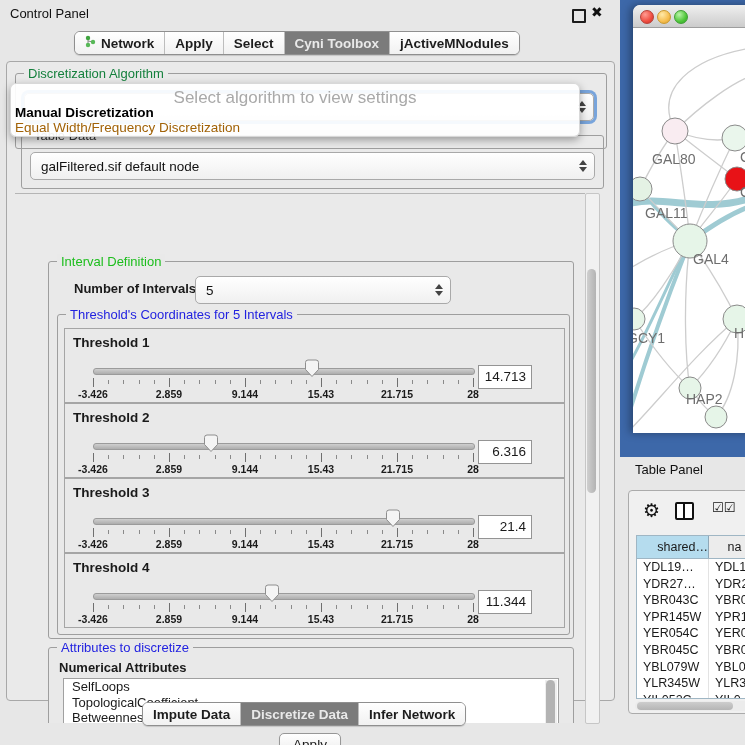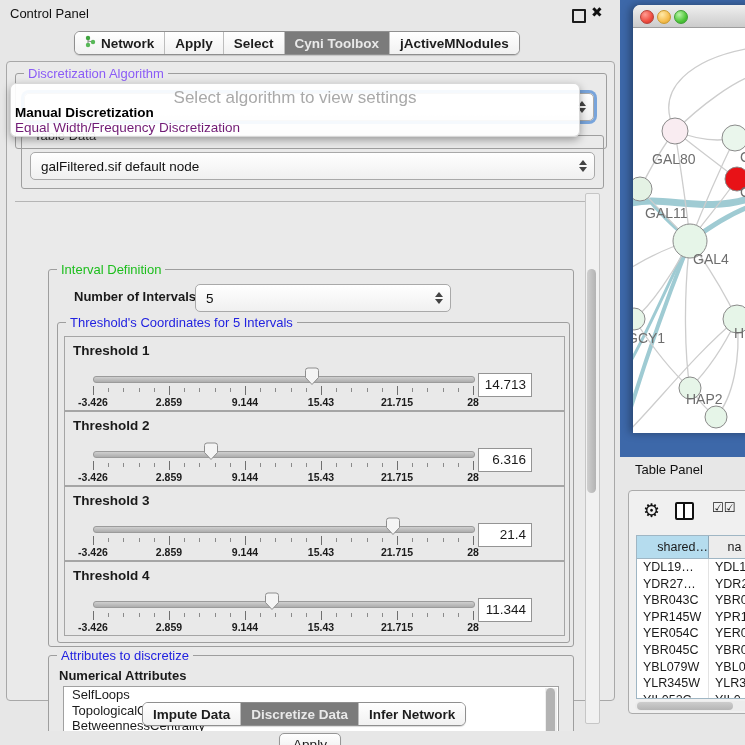--- a/index.html
+++ b/index.html
@@ -29,23 +29,23 @@
   .combo .arrows{width:22px;display:flex;flex-direction:column;align-items:center;gap:2px;}
   .arr-up{width:0;height:0;border-left:4px solid transparent;border-right:4px solid transparent;border-bottom:5px solid #444;}
   .arr-dn{width:0;height:0;border-left:4px solid transparent;border-right:4px solid transparent;border-top:5px solid #444;}
   .combo.focused{box-shadow:0 0 0 3px rgba(82,140,213,.75);}
   
   .algo-popup{position:absolute;left:10px;top:83px;width:568px;height:52px;z-index:40;
               background:rgba(255,255,255,.93);border-radius:6px;box-shadow:0 3px 9px rgba(0,0,0,.35);
               border:1px solid rgba(160,160,160,.4);}
   .popup-prompt{position:absolute;left:0;top:4px;width:100%;text-align:center;color:#A9A9A9;font-size:17px;}
   .popup-opt1{position:absolute;left:4px;top:21px;font-size:13.5px;font-weight:bold;color:#000;}
-  .popup-opt2{position:absolute;left:4px;top:36px;font-size:13.5px;color:#701a75;}
-  
-  .viewport{position:absolute;left:14px;top:131px;width:570px;height:529px;overflow:hidden;margin-top:8px;}
+  .popup-opt2{position:absolute;left:4px;top:36px;font-size:13.5px;color:#a16207;}
+  
+  .viewport{position:absolute;left:14px;top:131px;width:570px;height:529px;overflow:hidden;}
   .vscroll{position:absolute;left:584px;top:192px;width:13px;height:468px;background:#F1F1F1;
            border:1px solid #C6C6C6;border-radius:2px;}
   .vscroll .thumb-v{position:absolute;left:1px;top:14px;width:9px;height:224px;border-radius:5px;
            background:linear-gradient(90deg,#CFCFCF,#B3B3B3);}
   
   .th-panel{position:absolute;left:6px;width:499px;height:73px;background:#E9E9E9;border:1px solid #A5A5A5;}
   .th-label{position:absolute;left:8px;top:6px;font-weight:bold;font-size:13.5px;}
   .track{position:absolute;left:28px;top:39px;width:380px;height:5px;border-radius:3px;
          background:linear-gradient(#CFCFCF,#ADADAD);border:1px solid #9B9B9B;}
   .tickwrap{position:absolute;left:28px;top:49px;width:380px;height:10px;}
@@ -135,21 +135,21 @@
           <span>Cyni Toolbox</span>
         </div>
         <div class="tab">
           <span>jActiveMNodules</span>
         </div>
       </div>
 
     <div class="outer-panel">
 
       <div class="group" style="left:8px;top:11px;width:590px;height:74px;">
-        <span class="group-title" style="color:#8b5cf6;">Discretization Algorithm</span>
+        <span class="group-title" style="color:#15803d;">Discretization Algorithm</span>
         <div class="combo focused" style="left:8px;top:19px;right:12px;">
           <span class="val"></span>
           <span class="arrows">
               <span class="arr-up"></span>
               <span class="arr-dn"></span>
             </span>
         </div>
       </div>
 
       <div class="group" style="left:14px;top:73px;width:581px;height:52px;">

